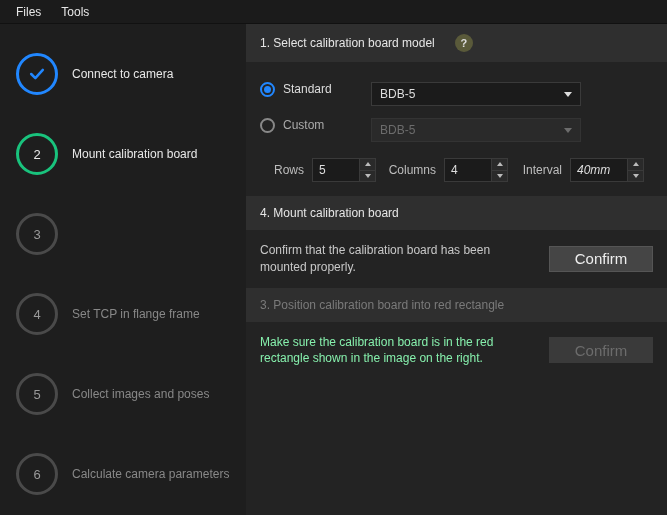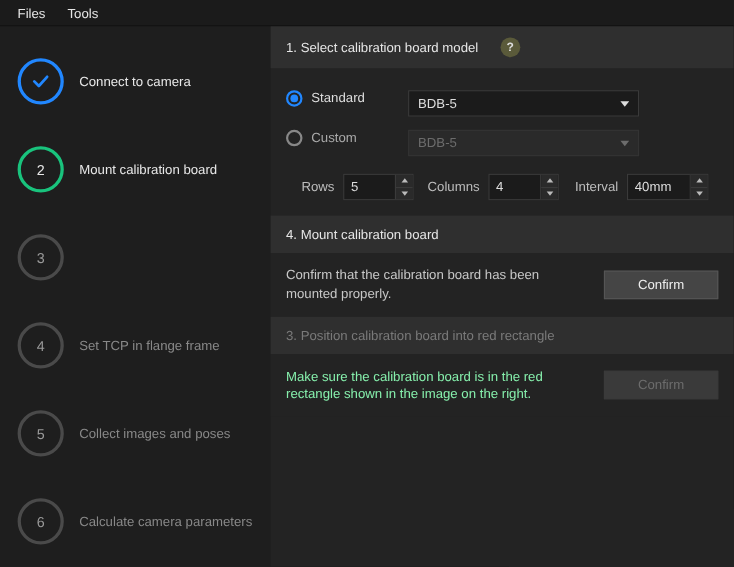--- a/index.html
+++ b/index.html
@@ -140,21 +140,21 @@
   }
   .field-label { color: #bdbdbd; min-width: 38px; text-align: right; }
   .field-label.first { min-width: 44px; }
   .spinner {
     display: flex;
     height: 24px;
     border: 1px solid #3a3a3a;
     background: #1b1b1b;
   }
   .spinner .val { width: 46px; padding: 0 6px; display: flex; align-items: center; color: #ddd; }
-  .spinner.wide .val { width: 56px; }
+  .spinner.wide .val { width: 56px; font-style: italic; }
   .spinner .btns {
     width: 16px;
     display: flex; flex-direction: column;
     border-left: 1px solid #3a3a3a;
   }
   .spinner .btns div {
     flex: 1; display: flex; align-items: center; justify-content: center;
     background: #2a2a2a;
   }
   .spinner .btns div + div { border-top: 1px solid #3a3a3a; }
@@ -178,21 +178,21 @@
     background: #232323;
   }
   .confirm-row .text { flex: 1; font-size: 12px; line-height: 1.4; }
   .confirm-row.dim .text { color: #86efac; }
   .btn {
     width: 104px; height: 26px;
     background: #454545;
     border: 1px solid #555;
     color: #eee;
     display: flex; align-items: center; justify-content: center;
-    font-size: 12px;
+    font-size: 15px;
   }
   .btn.disabled { background: #3a3a3a; color: #6c6c6c; border-color: #3a3a3a; }
 </style>
 </head>
 <body>
 
 <div class="menubar">
   <div class="menu-item">Files</div>
   <div class="menu-item">Tools</div>
 </div>

